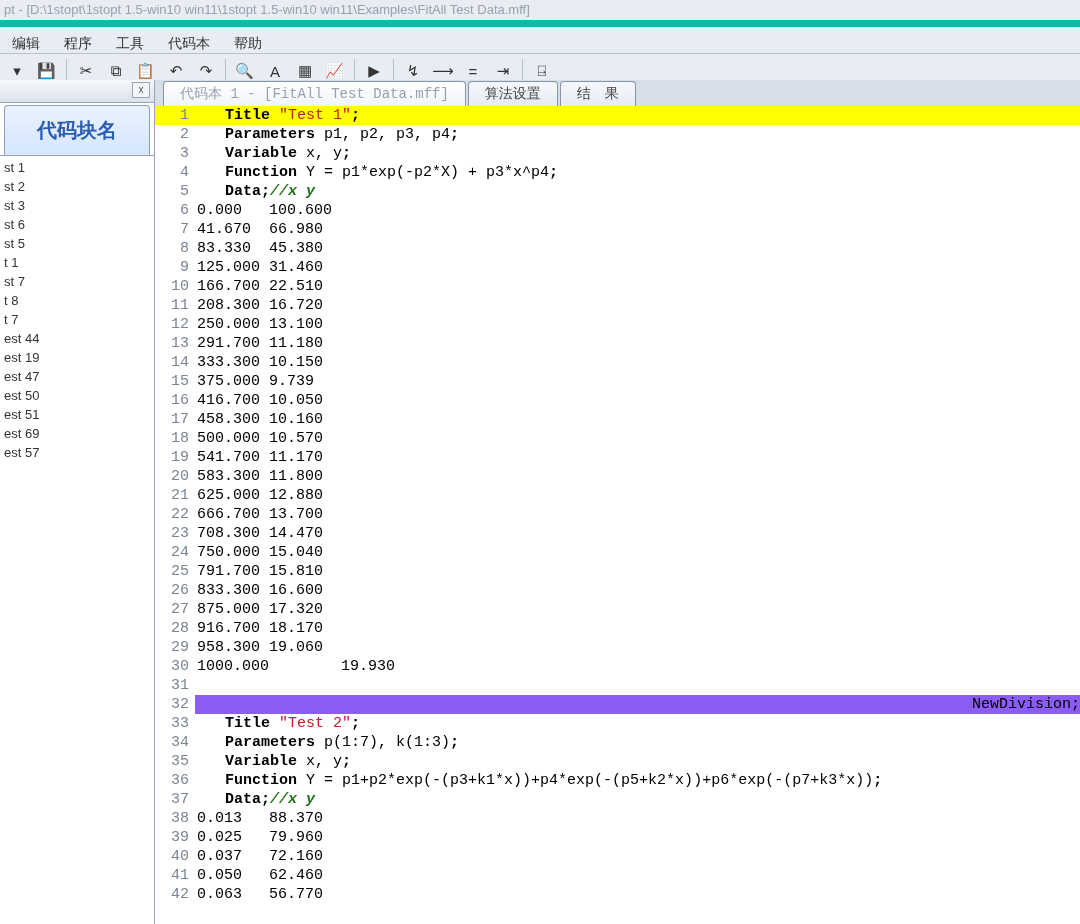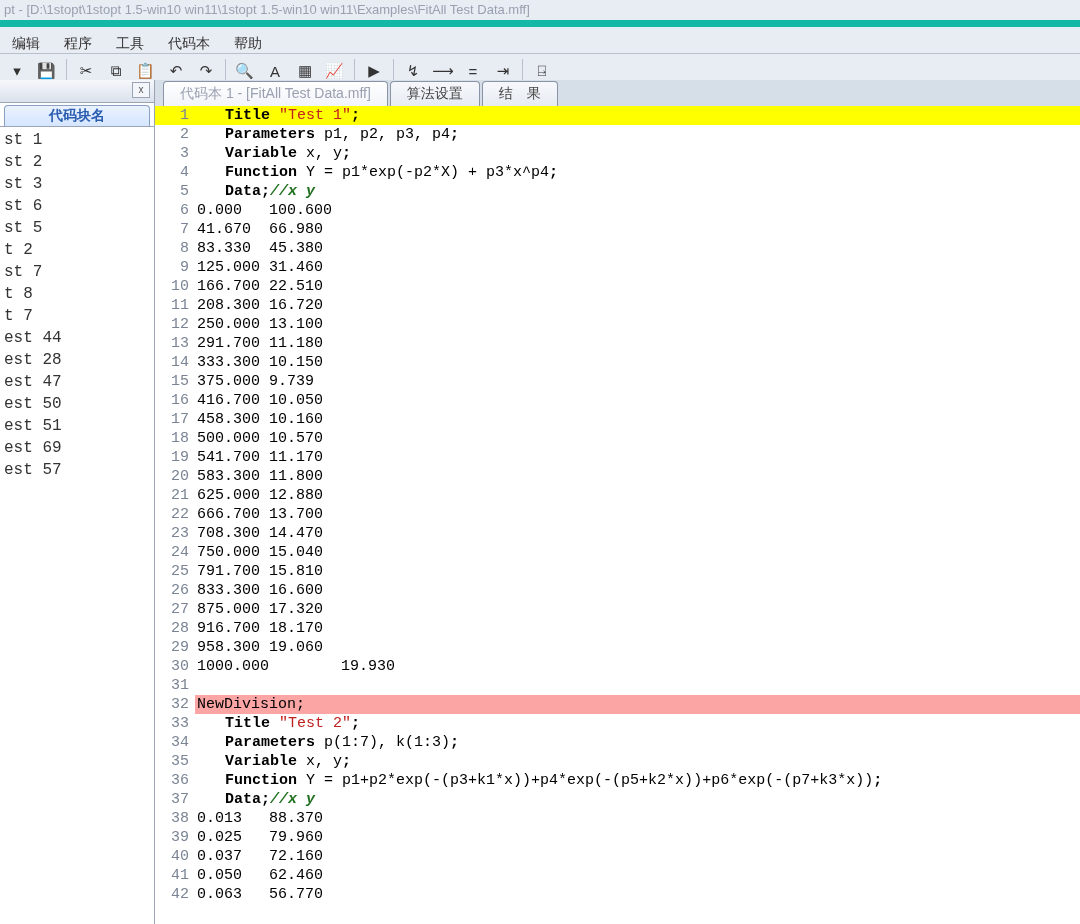--- a/index.html
+++ b/index.html
@@ -93,49 +93,49 @@
     background:#f3f6fa;
   }
   .sidebar-tab {
     margin: 2px 4px 0 4px;
     border: 1px solid #8aa0c0;
     border-bottom: none;
     border-radius: 4px 4px 0 0;
     background: linear-gradient(#eaf2ff,#d5e6ff);
     color: #2a5db0;
     font-weight: bold;
-    font-size: 14px;
+    font-size: 20px;
     text-align: center;
-    padding: 1px 0;
+    padding: 11px 0;
   }
   .treewrap {
     flex: 1;
     overflow: auto;
     border-top: 1px solid #9aa4b5;
     padding: 2px 0;
   }
   .tree-item {
     padding: 2px 6px 2px 4px;
-    font-size: 16px;
+    font-size: 13px;
     color: #333;
     white-space: nowrap;
-    font-family: Liberation Mono, monospace;
   }
   .editor-area {
     flex: 1;
     position: relative;
     background: #c9d2dd;
   }
   .tabsbar {
     height: 26px;
     display: flex;
     align-items: flex-end;
     padding-left: 8px;
     border-bottom: 5px solid #ec4899;
     background: #d6dee8;
+    font-family: Liberation Mono, monospace;
   }
   .tab {
     padding: 3px 16px 4px 16px;
     margin-right: 2px;
     font-size: 14px;
     color: #444;
     border: 1px solid #8a94a6;
     border-bottom: none;
     border-radius: 4px 4px 0 0;
     background: linear-gradient(#f6f8fb,#e6ebf3);
@@ -163,21 +163,21 @@
     width: 34px;
     text-align: right;
     color: #7a8494;
     padding-right: 6px;
   }
   .row {
     display: flex;
     height: 19px;
   }
   .row.hl-yellow { background: #ffff00; }
-  .row.hl-navy   { background: #fca5a5; color: #fff; }
+  .row.hl-navy   { background: #8b5cf6; color: #fff; justify-content: space-between; }
   .row.hl-navy .gutter { color:#7a8494; background:#fff; }
   .cell {
     padding-left: 2px;
   }
   .kw  { color: #000; font-weight: bold; margin-left: 28px; }
   .str { color: #c02020; }
   .id  { color: #000; margin-top: 23px; }
   .fn  { color: #000000; font-weight: normal; }
   .cm  { color: #207020; font-style: italic; font-weight: bold; }
   .op  { color: #000; font-weight: bold; }
@@ -226,26 +226,26 @@
     <div class="panel-head">
       <div class="x">x</div>
     </div>
     <div class="sidebar-tab">代码块名</div>
     <div class="treewrap" id="tree">
         <div class="tree-item">st 1</div>
         <div class="tree-item">st 2</div>
         <div class="tree-item">st 3</div>
         <div class="tree-item">st 6</div>
         <div class="tree-item">st 5</div>
-        <div class="tree-item">t 2</div>
+        <div class="tree-item">t 1</div>
         <div class="tree-item">st 7</div>
         <div class="tree-item">t 8</div>
         <div class="tree-item">t 7</div>
         <div class="tree-item">est 44</div>
-        <div class="tree-item">est 28</div>
+        <div class="tree-item">est 19</div>
         <div class="tree-item">est 47</div>
         <div class="tree-item">est 50</div>
         <div class="tree-item">est 51</div>
         <div class="tree-item">est 69</div>
         <div class="tree-item">est 57</div>
       </div>
   </div>
 
   <div class="editor-area">
     <div class="tabsbar" id="tabsbar">

